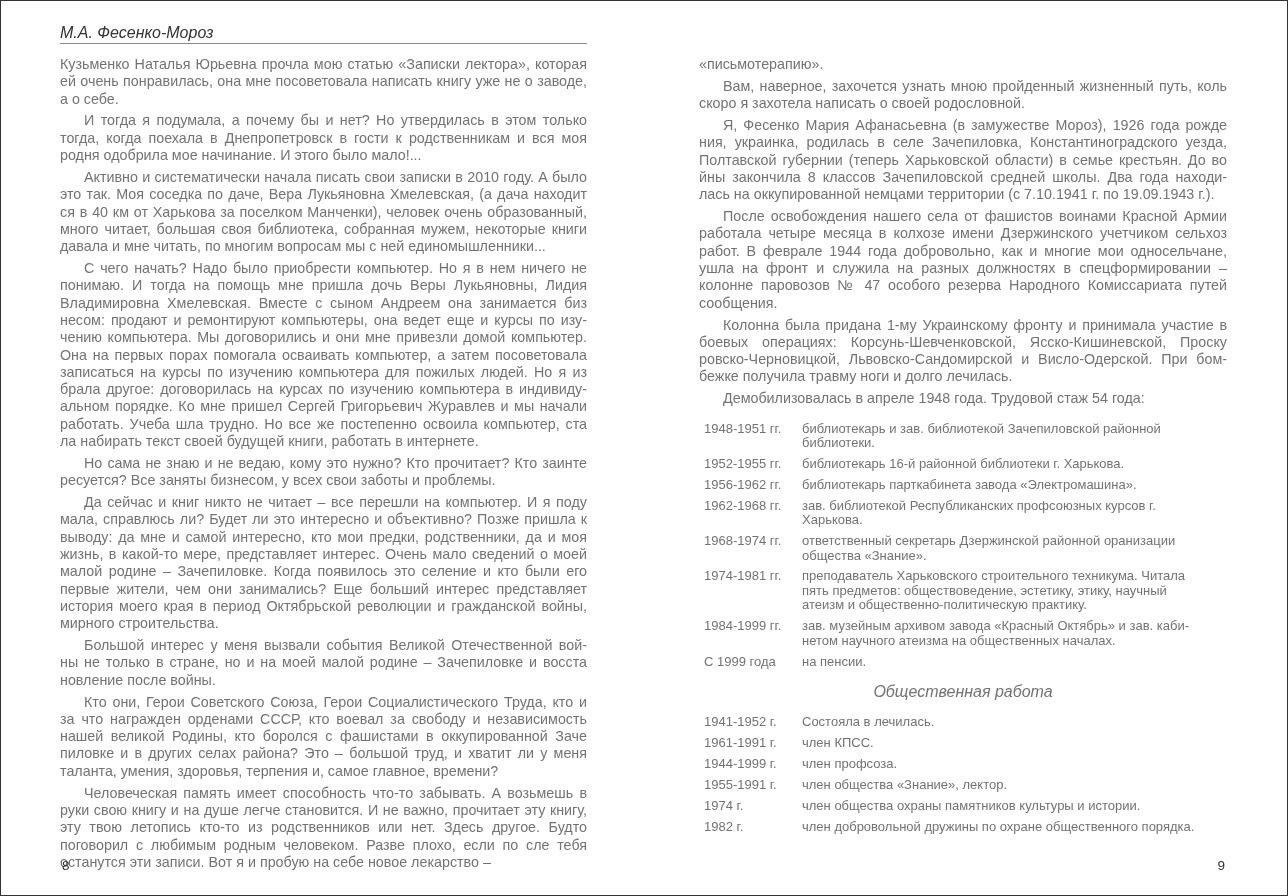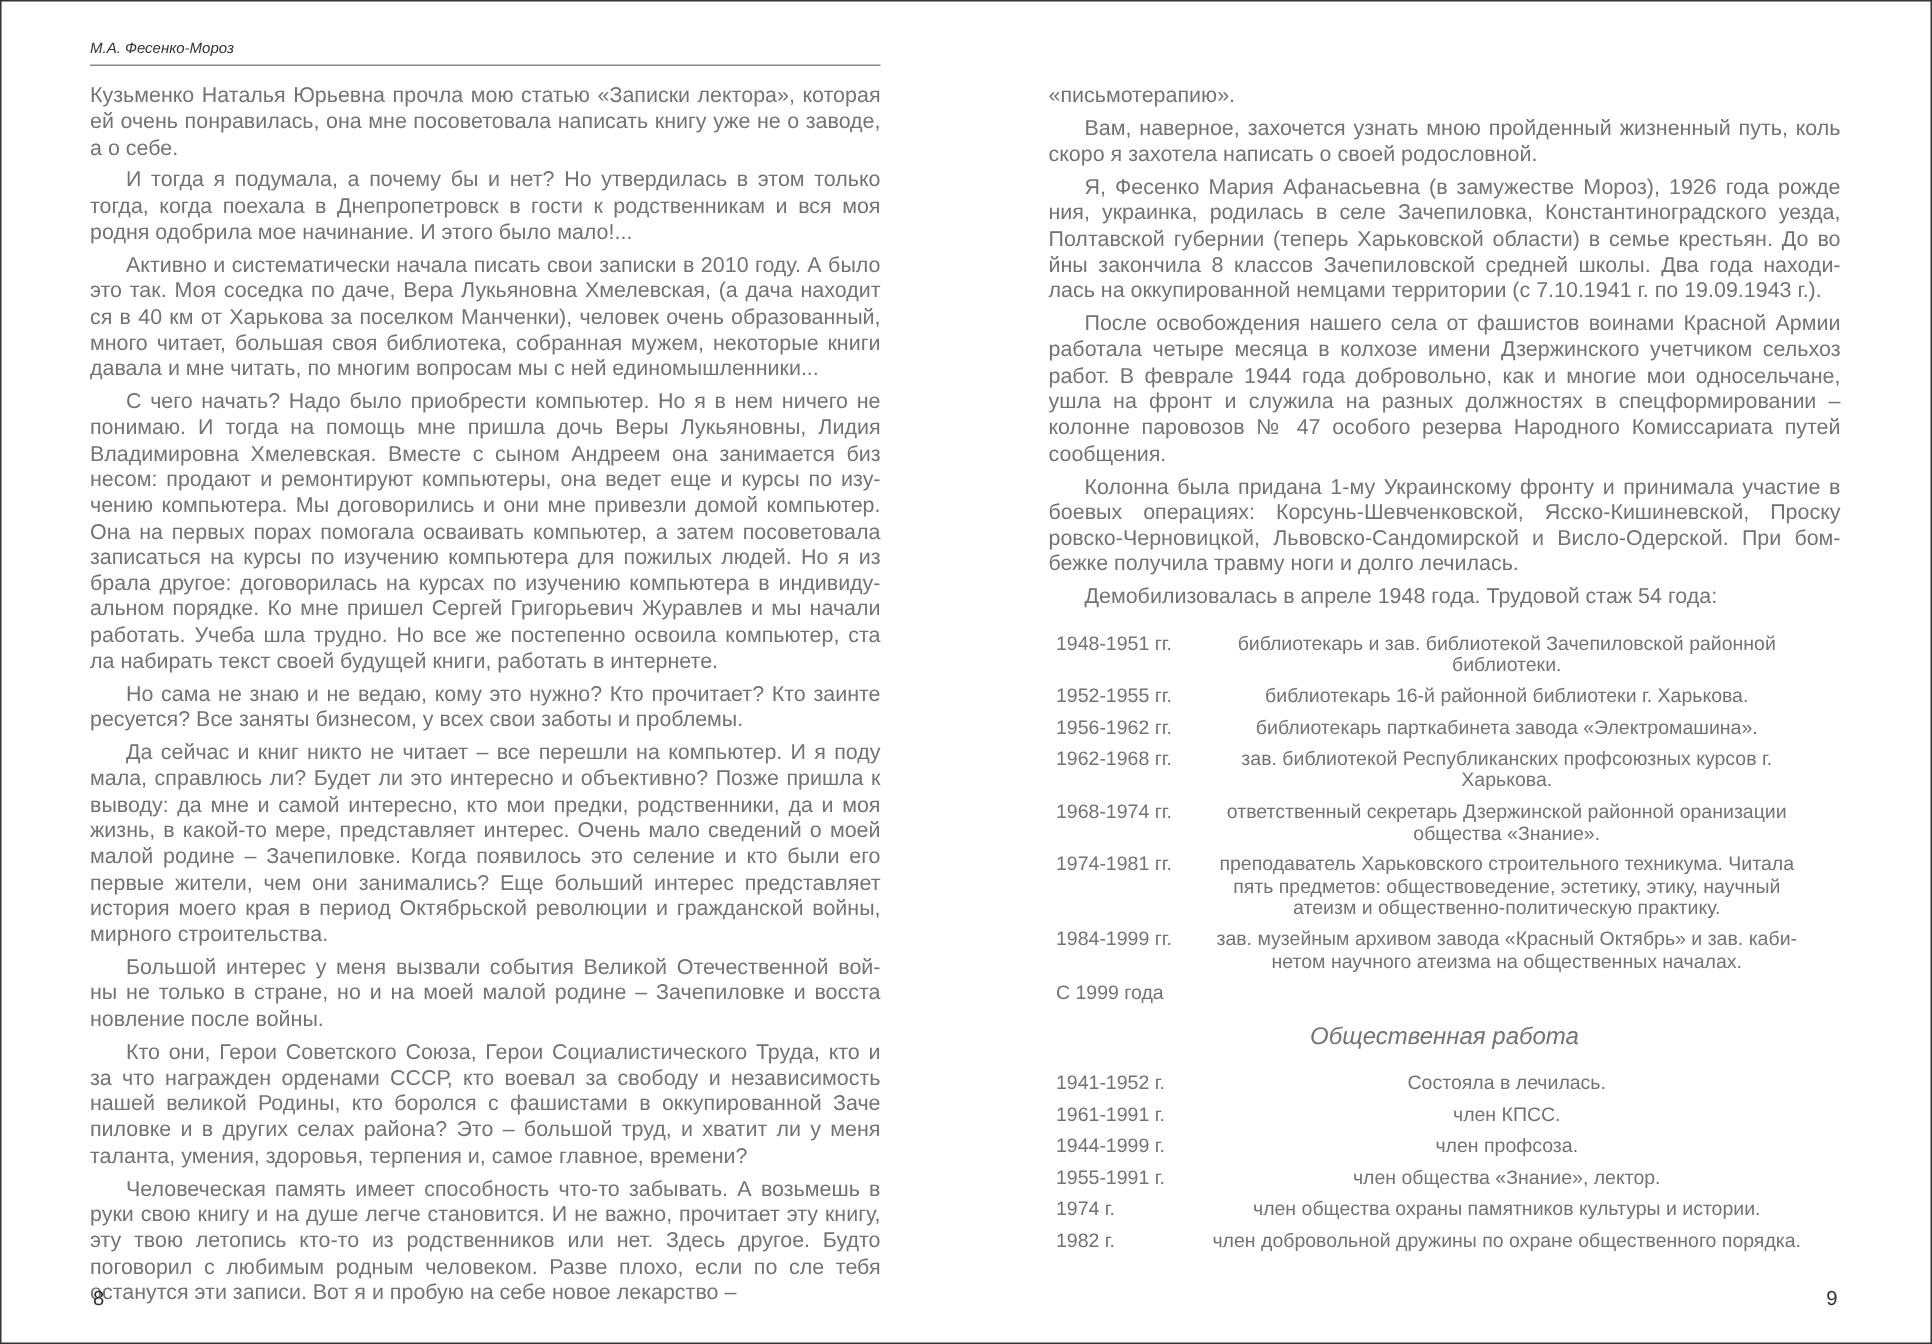--- a/index.html
+++ b/index.html
@@ -10,37 +10,37 @@
     border: 1px solid #333;
     background: #fff;
     color: #222;
     font-family: "Liberation Sans", sans-serif;
   }
   .page { position: absolute; top: 0; height: 894px; }
   .page.left  { left: 59px;  width: 527px; }
   .page.right { left: 698px; width: 528px; }
   .running-head {
     position: absolute; top: 25px; left: 0; right: 0;
-    font-style: italic; font-size: 10px; color: #333;
+    font-style: italic; font-size: 16px; color: #333;
     padding-bottom: 3px;
     border-bottom: 1.5px solid #8a8a8a;
     height: 14px; line-height: 14px;
   }
   .page.right .running-head { text-align: right; }
   .body-text {
     position: absolute; top: 55px; left: 0; right: 0;
     font-size: 14.3px; line-height: 17.3px; color: #737373;
   }
   .body-text p { margin: 0 0 4.6px 0; text-align: justify; text-indent: 24px; }
   .body-text p.noindent { text-indent: 0; }
   .body-text p.cont { text-indent: 0; }
   .timeline { margin-top: 14px; font-size: 13px; line-height: 14.6px; }
   .timeline .row { display: flex; margin-bottom: 6.2px; }
   .timeline .yr { width: 98px; flex: 0 0 98px; padding-left: 5px; }
-  .timeline .desc { flex: 1; padding-right: 20px; text-align: center; }
+  .timeline .desc { flex: 1; padding-right: 20px; }
   .section-title {
     text-align: center; font-style: italic; font-size: 16px;
     margin: 14px 0 12px 0;
   }
   .timeline.social .row { margin-bottom: 6.6px; }
   .page-number {
     position: absolute; top: 857px; font-size: 13.5px; color: #333;
   }
   .page.left .page-number { left: 2px; }
   .page.right .page-number { right: 2px; }
@@ -99,20 +99,21 @@
         <div class="row">
           <span class="yr">1974-1981 гг.</span>
           <span class="desc">преподаватель Харьковского строительного техникума. Читала пять предметов: обществоведение, эстетику, этику, научный атеизм и общественно-политическую практику.</span>
         </div>
         <div class="row">
           <span class="yr">1984-1999 гг.</span>
           <span class="desc">зав. музейным архивом завода «Красный Октябрь» и зав. каби- нетом научного атеизма на общественных началах.</span>
         </div>
         <div class="row">
           <span class="yr">С 1999 года</span>
+          <span class="desc">на пенсии.</span>
         </div>
       </div>
 
       <div class="section-title">Общественная работа</div>
 
       <div class="timeline social">
         <div class="row">
           <span class="yr">1941-1952 г.</span>
           <span class="desc">Состояла в лечилась.</span>
         </div>

